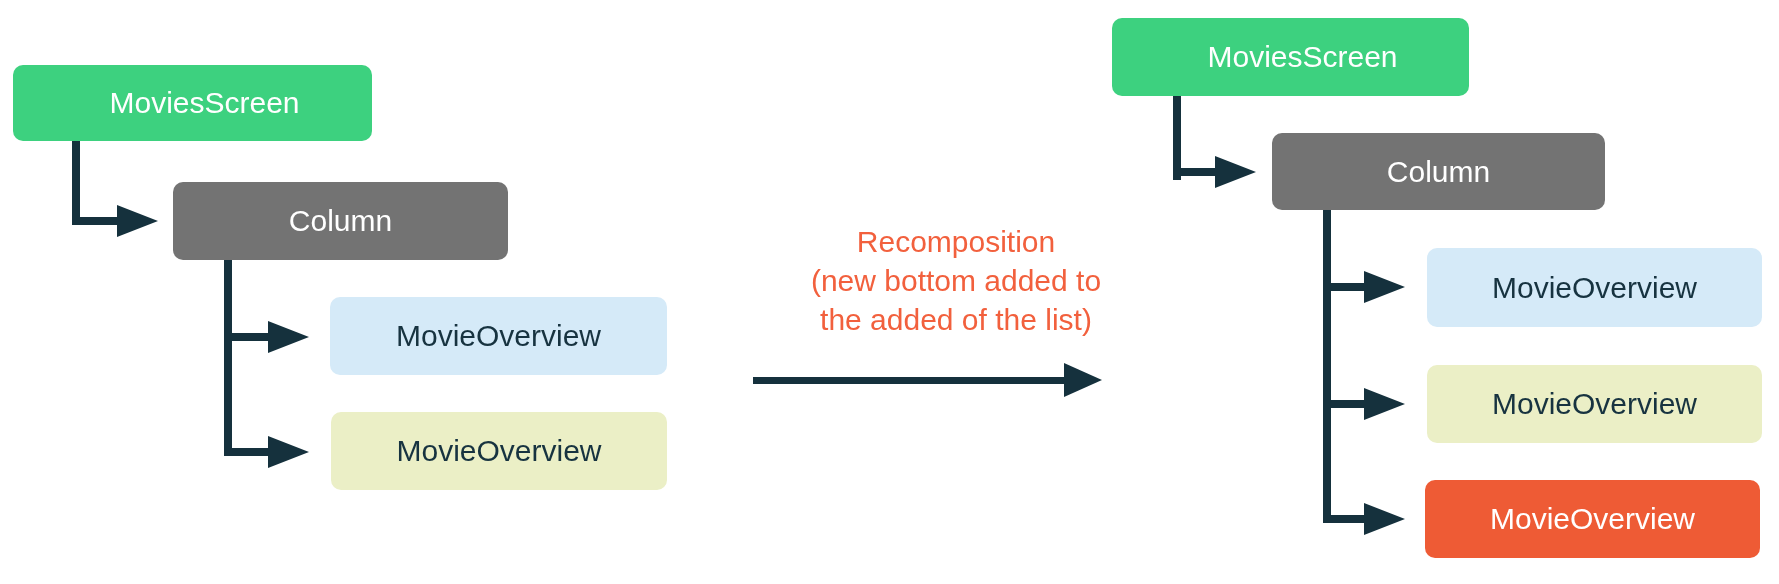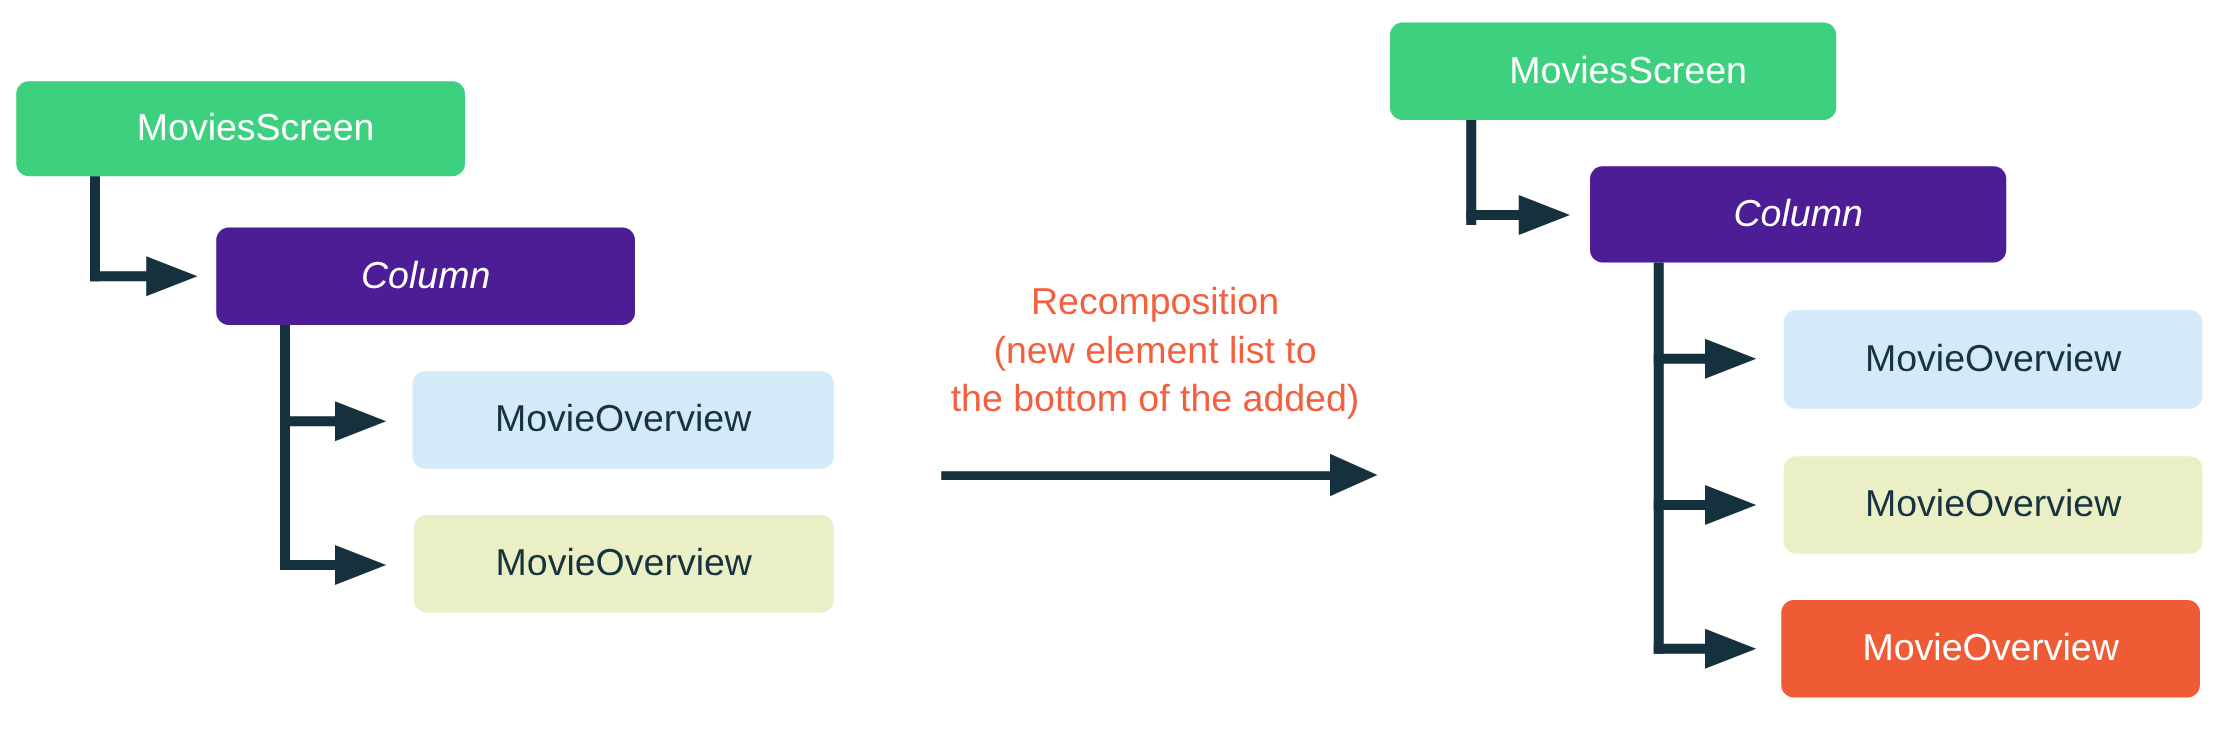--- a/index.html
+++ b/index.html
@@ -11,34 +11,34 @@
     overflow:hidden;
   }
   .node{
     position:absolute;
     border-radius:10px;
     display:flex;align-items:center;justify-content:center;
     font-size:30px;
     white-space:nowrap;
   }
   .node.green{background:#3DD17F;color:#ffffff;padding-left:24px;}
-  .node.blue{background:#4c1d95;color:#ffffff;font-style:italic;}
+  .node.blue{background:#737373;color:#ffffff;}
   .node.lightblue{background:#D5EAF8;color:#173340;}
   .node.paleyellow{background:#EBEFC6;color:#173340;}
   .node.orange{background:#EE5B35;color:#ffffff;}
   .cline{position:absolute;background:#15313D;}
   .ahead{
     position:absolute;width:0;height:0;
     border-top:16px solid transparent;
     border-bottom:16px solid transparent;
     border-left:41px solid #15313D;
   }
   .annotation{
     position:absolute;
-    left:704px;top:222px;width:440px;
+    left:736px;top:222px;width:440px;
     text-align:center;
     color:#F2603D;
     font-size:30px;line-height:39px;
   }
   .annotation div{white-space:nowrap;}
   .big-arrow-line{position:absolute;left:753px;top:377px;width:315px;height:7px;background:#15313D;}
   .big-arrow-head{
     position:absolute;left:1064px;top:363px;width:0;height:0;
     border-top:17px solid transparent;
     border-bottom:17px solid transparent;
@@ -64,22 +64,22 @@
     <div class="ahead" style="left:268px;top:321px;"></div>
     <div class="cline" style="left:224px;top:448px;width:46px;height:8px;"></div>
     <div class="ahead" style="left:268px;top:436px;"></div>
 
     <div class="node lightblue" style="left:330px;top:297px;width:337px;height:78px;">MovieOverview</div>
     <div class="node paleyellow" style="left:331px;top:412px;width:336px;height:78px;">MovieOverview</div>
   </div>
 
   <div class="annotation">
     <div>Recomposition</div>
-    <div>(new element list to</div>
-    <div>the bottom of the added)</div>
+    <div>(new bottom added to</div>
+    <div>the added of the list)</div>
   </div>
   <div class="big-arrow-line"></div>
   <div class="big-arrow-head"></div>
 
   <div>
     <div class="node green" style="left:1112px;top:18px;width:333px;height:78px;">MoviesScreen</div>
 
     <div class="cline" style="left:1173px;top:96px;width:8px;height:84px;"></div>
     <div class="cline" style="left:1173px;top:168px;width:46px;height:8px;"></div>
     <div class="ahead" style="left:1215px;top:156px;"></div>

